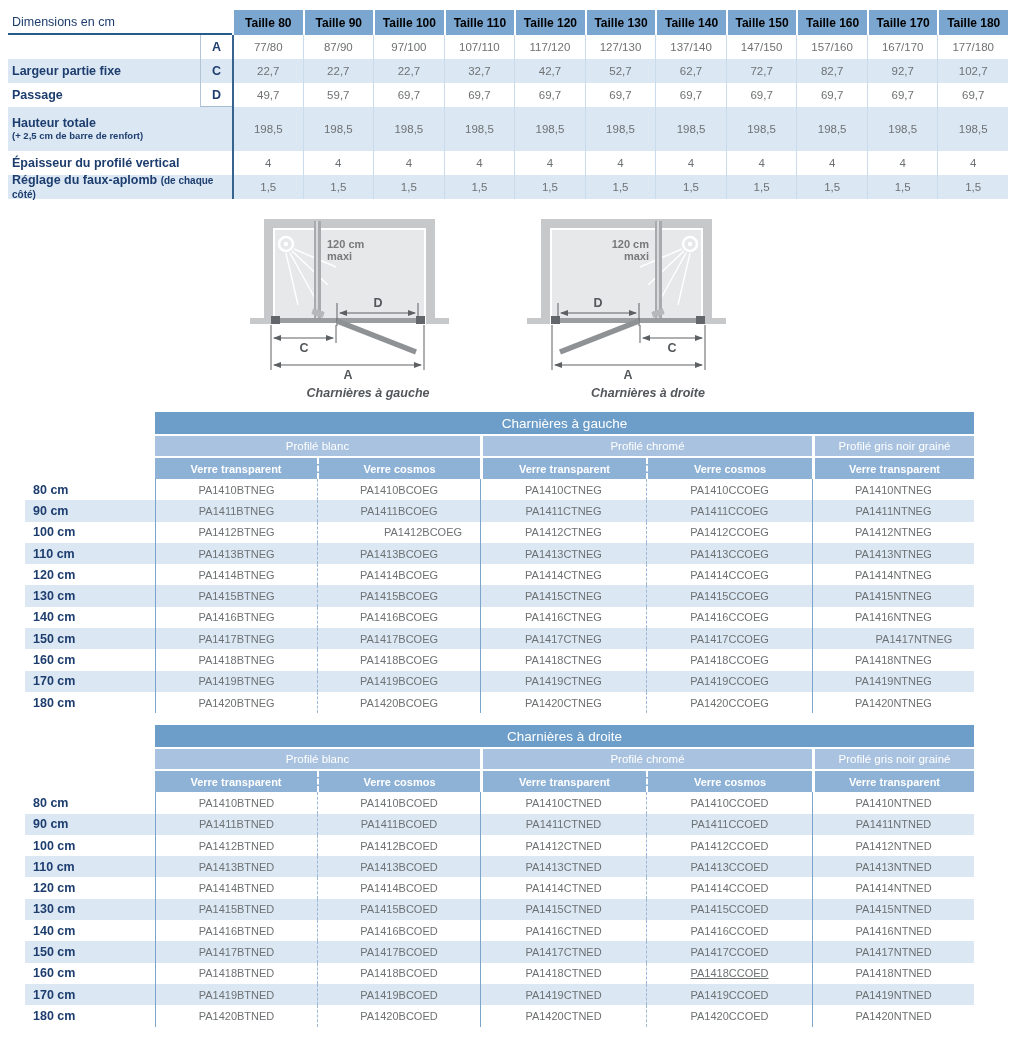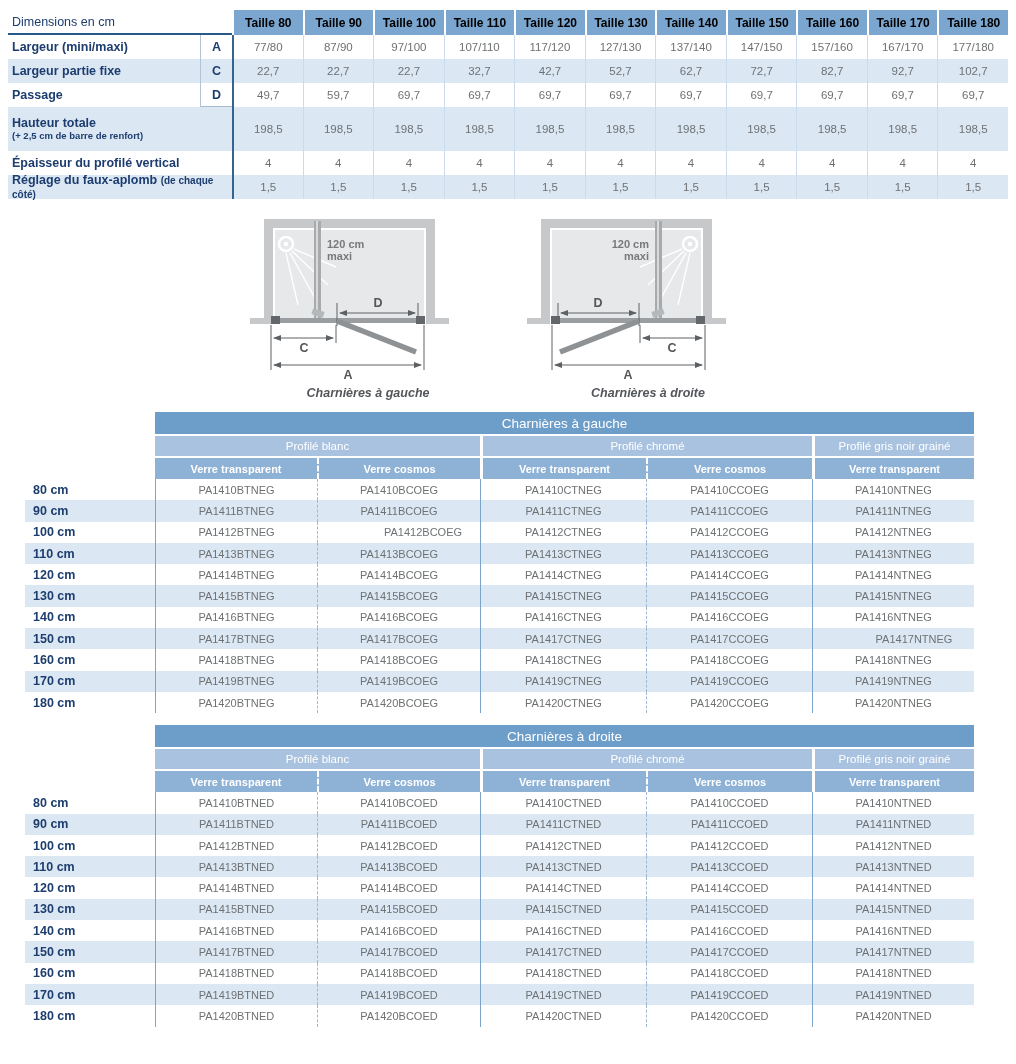--- a/index.html
+++ b/index.html
@@ -69,23 +69,20 @@
       <div class="d-th" style="grid-area: 1 / 4;">Taille 90</div>
       <div class="d-th" style="grid-area: 1 / 5;">Taille 100</div>
       <div class="d-th" style="grid-area: 1 / 6;">Taille 110</div>
       <div class="d-th" style="grid-area: 1 / 7;">Taille 120</div>
       <div class="d-th" style="grid-area: 1 / 8;">Taille 130</div>
       <div class="d-th" style="grid-area: 1 / 9;">Taille 140</div>
       <div class="d-th" style="grid-area: 1 / 10;">Taille 150</div>
       <div class="d-th" style="grid-area: 1 / 11;">Taille 160</div>
       <div class="d-th" style="grid-area: 1 / 12;">Taille 170</div>
       <div class="d-th" style="grid-area: 1 / 13;">Taille 180</div>
-      <div class="d-label" style="grid-area: 2 / 1;">
-        <span class="lbl-main">Largeur (mini/maxi)</span>
-      </div>
       <div class="d-letter" style="grid-area: 2 / 2;">A</div>
       <div class="d-val first" style="grid-area: 2 / 3;">77/80</div>
       <div class="d-val" style="grid-area: 2 / 4;">87/90</div>
       <div class="d-val" style="grid-area: 2 / 5;">97/100</div>
       <div class="d-val" style="grid-area: 2 / 6;">107/110</div>
       <div class="d-val" style="grid-area: 2 / 7;">117/120</div>
       <div class="d-val" style="grid-area: 2 / 8;">127/130</div>
       <div class="d-val" style="grid-area: 2 / 9;">137/140</div>
       <div class="d-val" style="grid-area: 2 / 10;">147/150</div>
       <div class="d-val" style="grid-area: 2 / 11;">157/160</div>
@@ -410,21 +407,21 @@
       <div class="p-size alt" style="grid-area: 11 / 1;">150 cm</div>
       <div class="p-code pc0 alt" style="grid-area: 11 / 2;">PA1417BTNED</div>
       <div class="p-code pc1 alt" style="grid-area: 11 / 3;">PA1417BCOED</div>
       <div class="p-code pc2 alt" style="grid-area: 11 / 4;">PA1417CTNED</div>
       <div class="p-code pc3 alt" style="grid-area: 11 / 5;">PA1417CCOED</div>
       <div class="p-code pc4 alt" style="grid-area: 11 / 6;">PA1417NTNED</div>
       <div class="p-size" style="grid-area: 12 / 1;">160 cm</div>
       <div class="p-code pc0" style="grid-area: 12 / 2;">PA1418BTNED</div>
       <div class="p-code pc1" style="grid-area: 12 / 3;">PA1418BCOED</div>
       <div class="p-code pc2" style="grid-area: 12 / 4;">PA1418CTNED</div>
-      <div class="p-code pc3" style="grid-area: 12 / 5;">PA1418CCOED</div>
+      <div class="p-code pc3" style="grid-area: 12 / 5; text-decoration: underline;">PA1418CCOED</div>
       <div class="p-code pc4" style="grid-area: 12 / 6;">PA1418NTNED</div>
       <div class="p-size alt" style="grid-area: 13 / 1;">170 cm</div>
       <div class="p-code pc0 alt" style="grid-area: 13 / 2;">PA1419BTNED</div>
       <div class="p-code pc1 alt" style="grid-area: 13 / 3;">PA1419BCOED</div>
       <div class="p-code pc2 alt" style="grid-area: 13 / 4;">PA1419CTNED</div>
       <div class="p-code pc3 alt" style="grid-area: 13 / 5;">PA1419CCOED</div>
       <div class="p-code pc4 alt" style="grid-area: 13 / 6;">PA1419NTNED</div>
       <div class="p-size" style="grid-area: 14 / 1;">180 cm</div>
       <div class="p-code pc0" style="grid-area: 14 / 2;">PA1420BTNED</div>
       <div class="p-code pc1" style="grid-area: 14 / 3;">PA1420BCOED</div>

